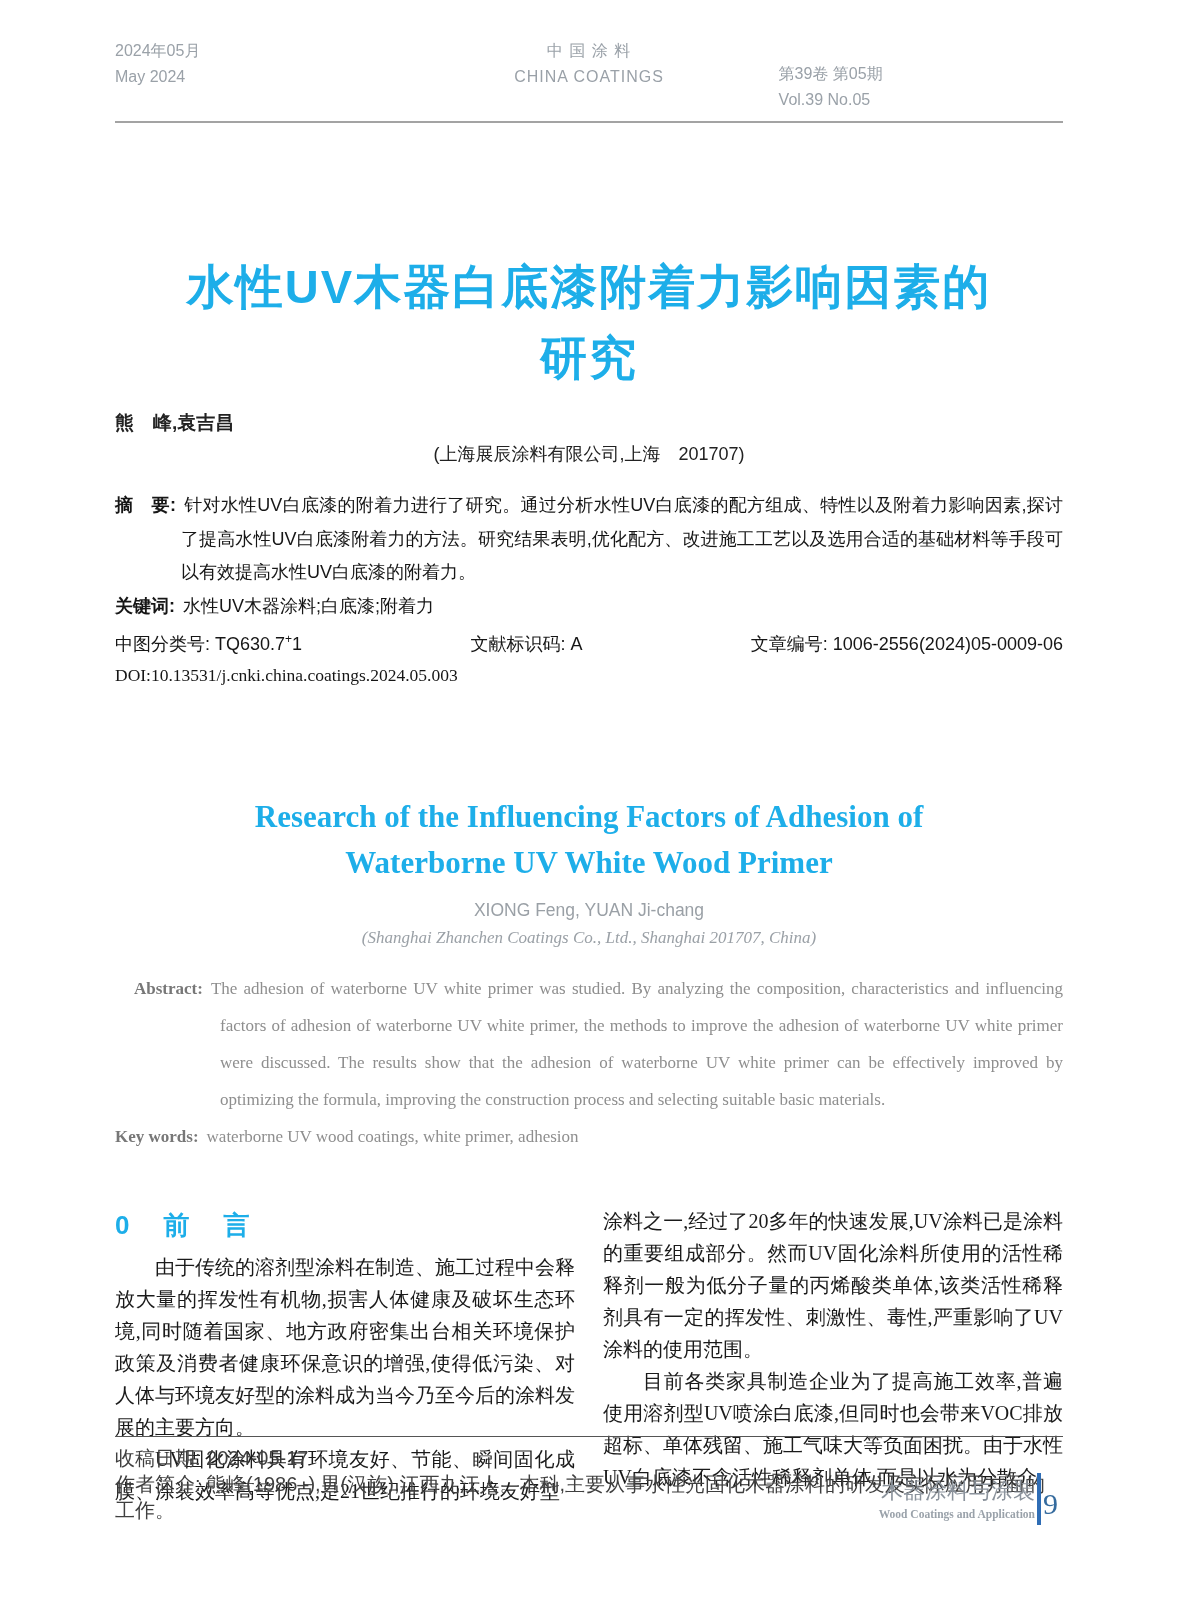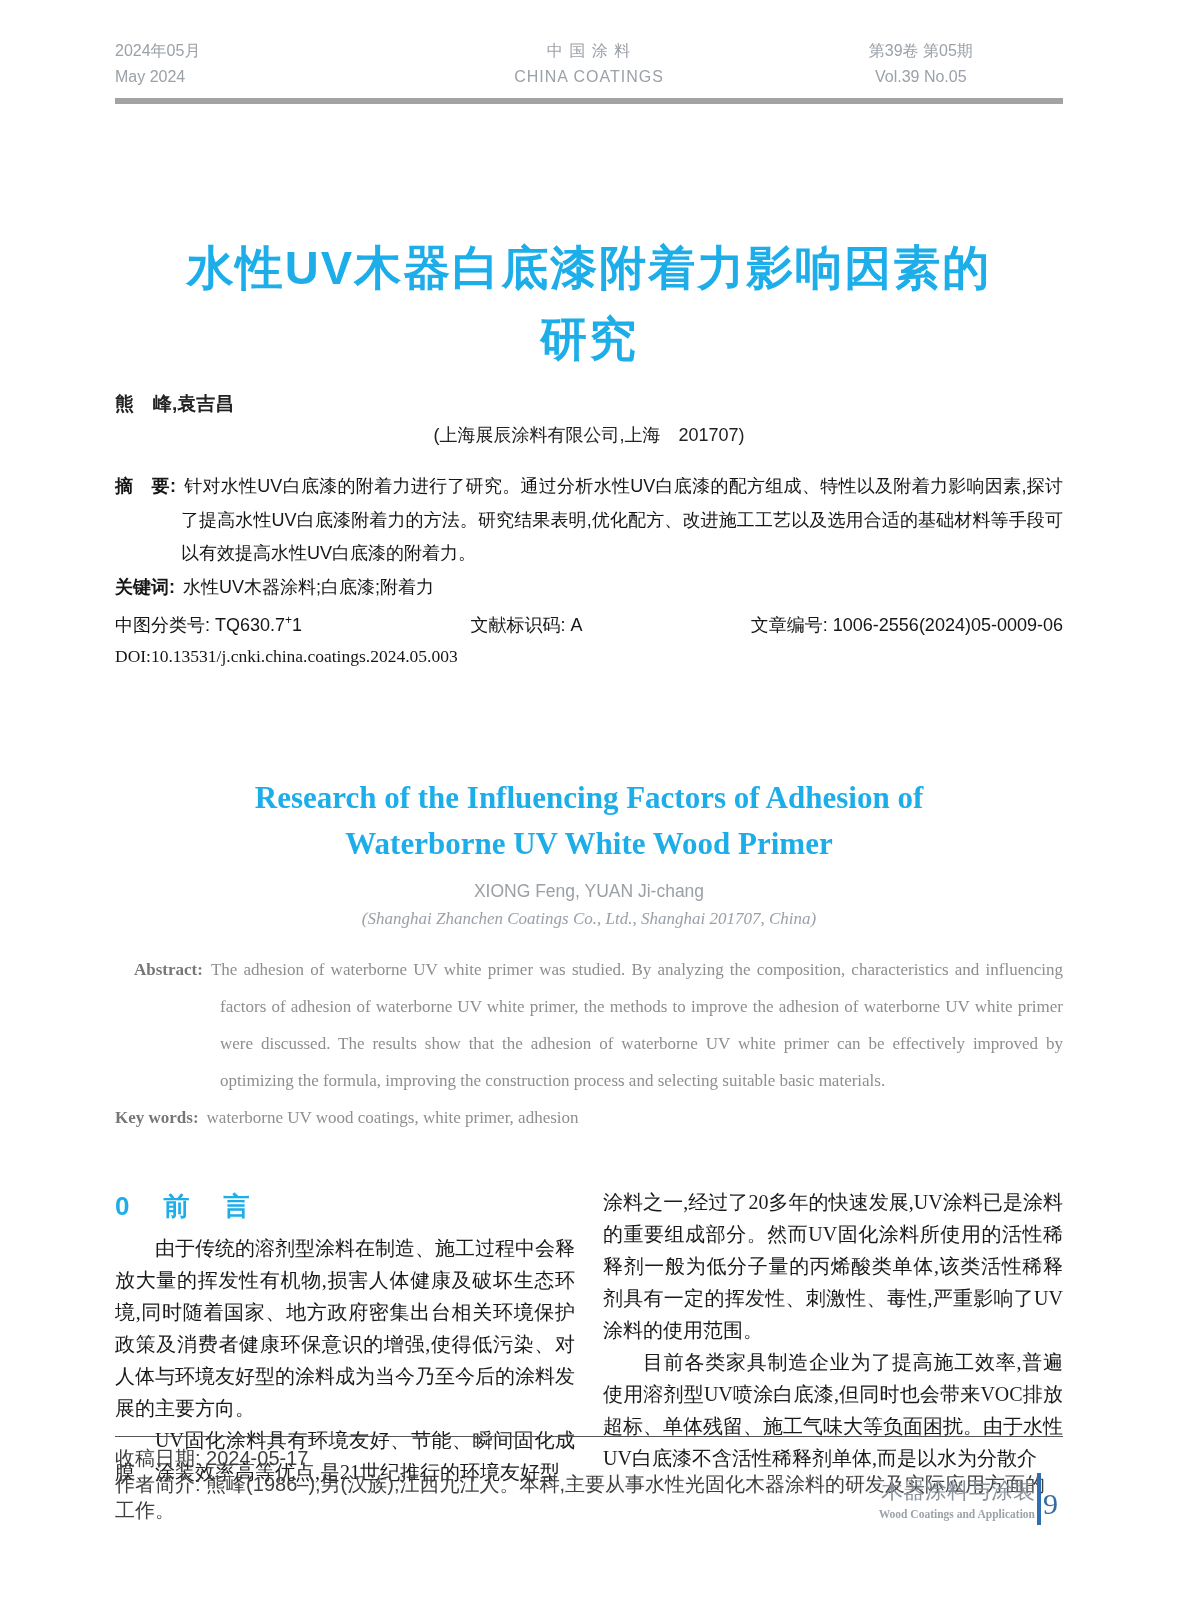--- a/index.html
+++ b/index.html
@@ -15,29 +15,29 @@
     font-family: "Liberation Serif", "DejaVu Serif", serif;
     color: #1c1c1c;
   }
 
   
   .jheader {
     display: flex;
     justify-content: space-between;
     padding-top: 38px;
     padding-bottom: 8px;
-    border-bottom: 6px solid #a3a3a3;
+    border-bottom: 2px solid #a3a3a3;
     color: #9aa1a8;
     font-family: "Liberation Sans", "DejaVu Sans", sans-serif;
     font-size: 16px;
     line-height: 26px;
   }
   .jheader .cell-left   { text-align: left;  width: 30%; }
   .jheader .cell-center { text-align: center; width: 40%; letter-spacing: 1px; }
-  .jheader .cell-right  { text-align: center; width: 30%; }
+  .jheader .cell-right  { text-align: left; width: 30%; margin-top: 23px; }
 
   
   .cn-title {
     margin-top: 128px;
     text-align: center;
     color: #1daee9;
     font-family: "Liberation Sans", "DejaVu Sans", sans-serif;
     font-weight: 700;
     font-size: 47px;
     line-height: 71px;

